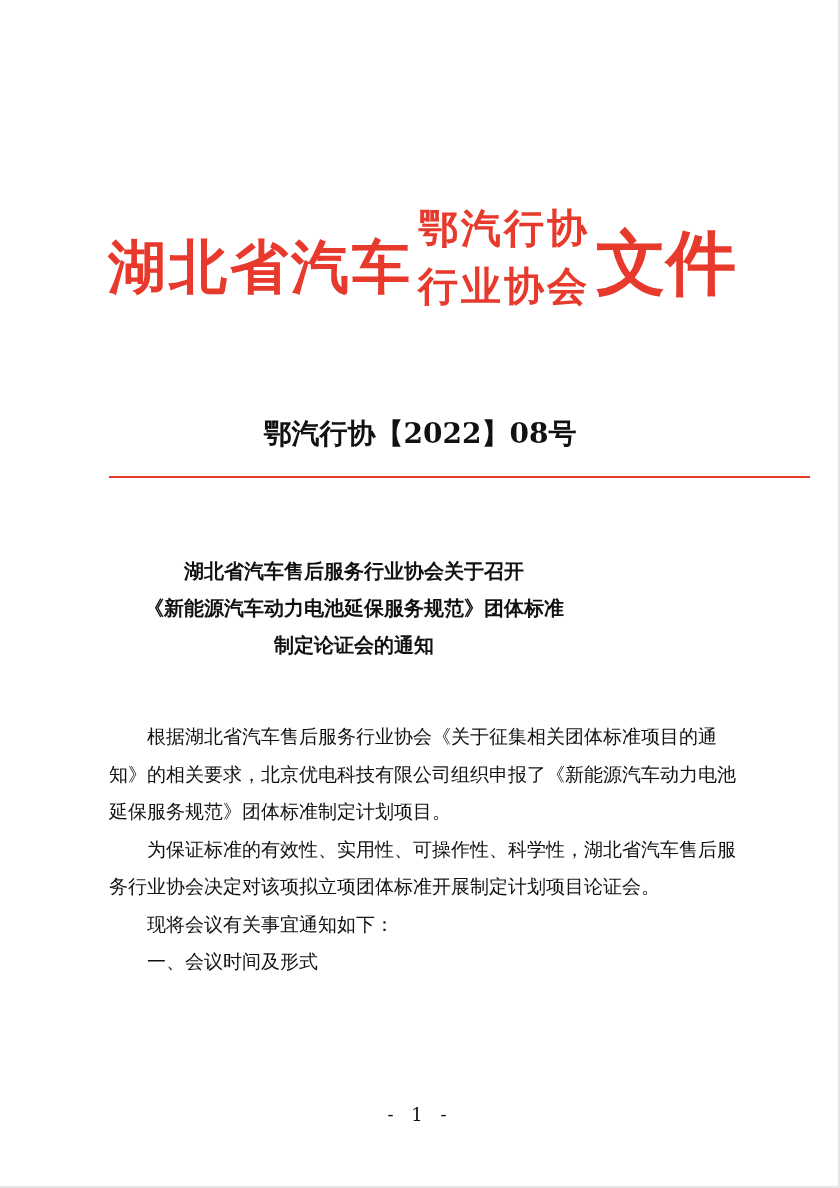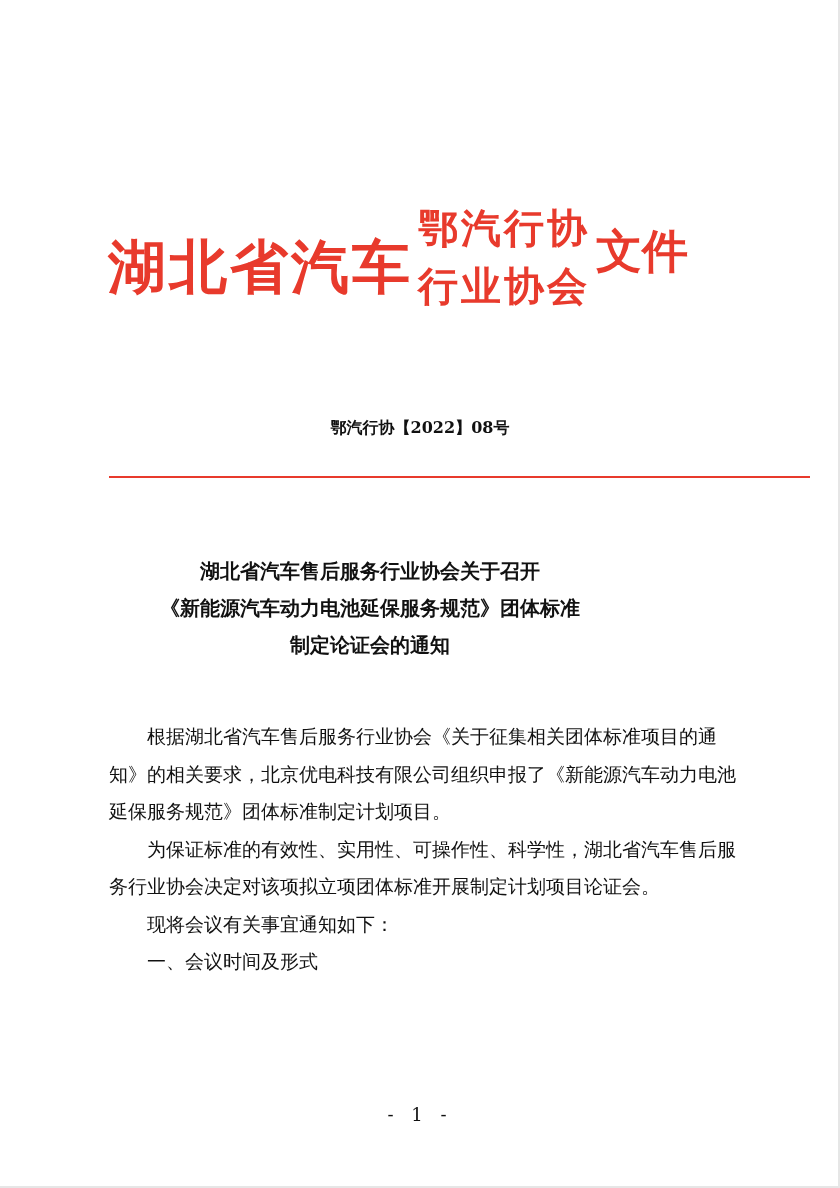--- a/index.html
+++ b/index.html
@@ -41,45 +41,45 @@
     .hdr-stack {
       left: 418px;
       font-size: 40px;
       letter-spacing: 3px;
     }
     .hdr-top { top: 208px; }
     .hdr-bot { top: 266px; text-align: center; }
     .hdr-doc {
       left: 596px;
       top: 228px;
-      font-size: 46px;
+      font-size: 70px;
       letter-spacing: 0px;
     }
     .docno {
       position: absolute;
       left: 0;
       width: 840px;
       top: 420px;
       text-align: center;
-      font-size: 16px;
+      font-size: 28px;
       font-weight: bold;
       font-family: "DejaVu Serif", "Liberation Serif", serif;
       line-height: 1;
     }
     .rule {
       position: absolute;
       left: 109px;
       top: 476px;
       width: 701px;
       height: 2px;
       background: #e83a2c;
     }
     .title {
       position: absolute;
-      left: 16px;
+      left: 0;
       width: 708px;
       top: 553px;
       text-align: center;
       font-family: "DejaVu Sans", "Liberation Sans", sans-serif;
       font-weight: bold;
       font-size: 20px;
       line-height: 37px;
     }
     .title div { height: 37px; }
     .body {

